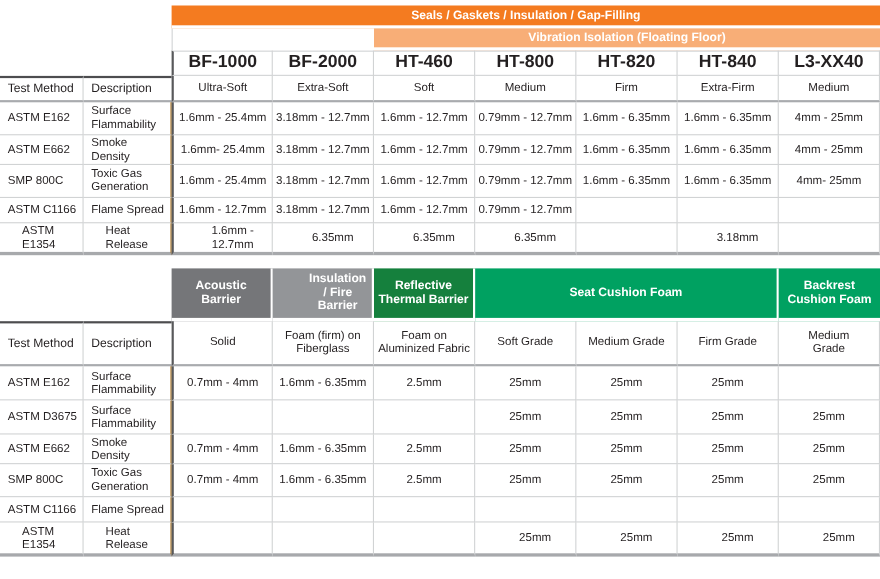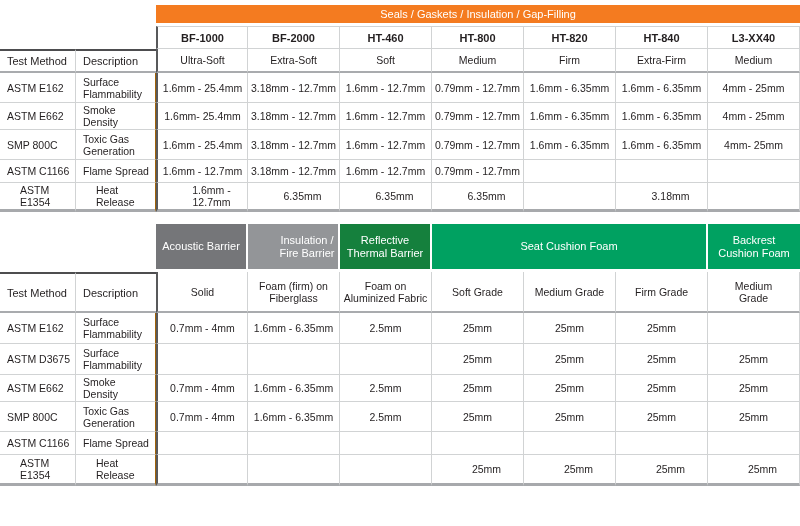--- a/index.html
+++ b/index.html
@@ -21,32 +21,32 @@
   td{
     font-size:10.5px;line-height:12px;
     text-align:center;vertical-align:middle;
     padding:1px 2px;box-sizing:border-box;
     overflow:hidden;
   }
   
   td.blank{border:none;background:#fff;}
   
   td.band{
-    color:#fff;font-weight:normal;font-size:11px;line-height:12.5px;
+    color:#fff;font-weight:bold;font-size:11px;line-height:12.5px;
     border-bottom:3px solid #fff;
     padding:2px 3px;
   }
   .t2 td.band{border-right:2px solid #fff;}
   .t2 td.band.band-last{border-right:none;}
   td.band2-white{
     border-left:1px solid #D1D3D4;background:#fff;
   }
   
   td.code{
-    font-weight:bold;font-size:11px;
+    font-weight:bold;font-size:16px;
     border-top:1px solid #D1D3D4;
     border-bottom:1px solid #D1D3D4;
     border-right:1px solid #D1D3D4;
   }
   
   td.hcell{
     font-weight:normal;font-size:11px;
     text-align:left;padding-left:7px;
     border-top:2px solid #4D4D4F;
     border-bottom:2px solid #A9ABAE;
@@ -91,20 +91,25 @@
         <col class="c-data">
         <col class="c-data">
       <col class="c-data">
         <col class="c-data">
         <col class="c-data">
     </colgroup>
     <tbody>
         <tr class="h21">
       <td class="blank" colspan="2"></td>
       <td class="band" colspan="7" style="background-color: rgb(244, 123, 32);">Seals / Gaskets / Insulation / Gap-Filling</td>
+    </tr>
+    <tr class="h19">
+      <td class="blank" colspan="2"></td>
+      <td class="band2-white" colspan="2"></td>
+      <td class="band" colspan="5" style="background-color: rgb(248, 174, 119);">Vibration Isolation (Floating Floor)</td>
     </tr>
     <tr class="h23">
       <td class="blank" colspan="2"></td>
       <td class="code sep">BF-1000</td>
       <td class="code">BF-2000</td>
       <td class="code">HT-460</td>
       <td class="code">HT-800</td>
       <td class="code">HT-820</td>
       <td class="code">HT-840</td>
       <td class="code">L3-XX40</td>

